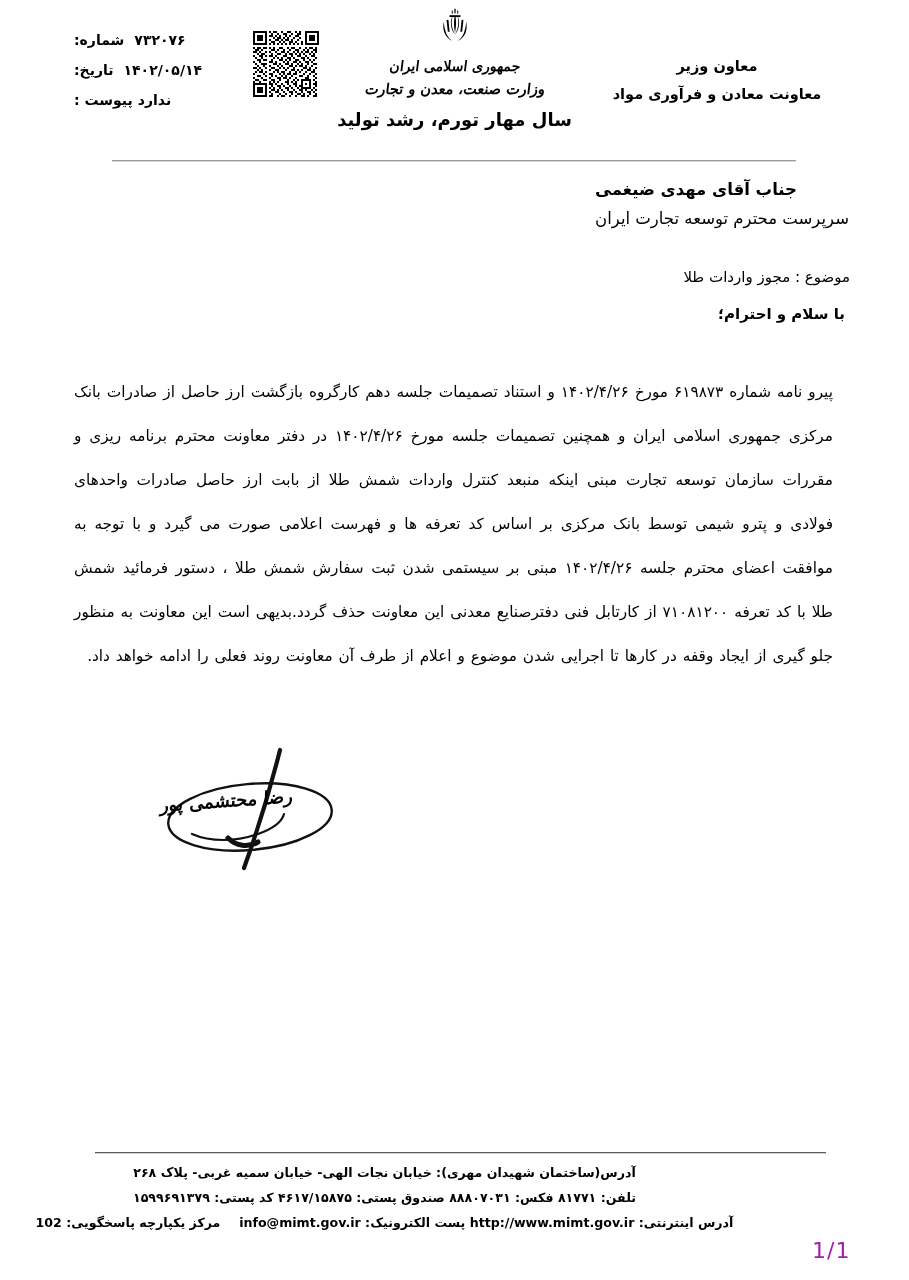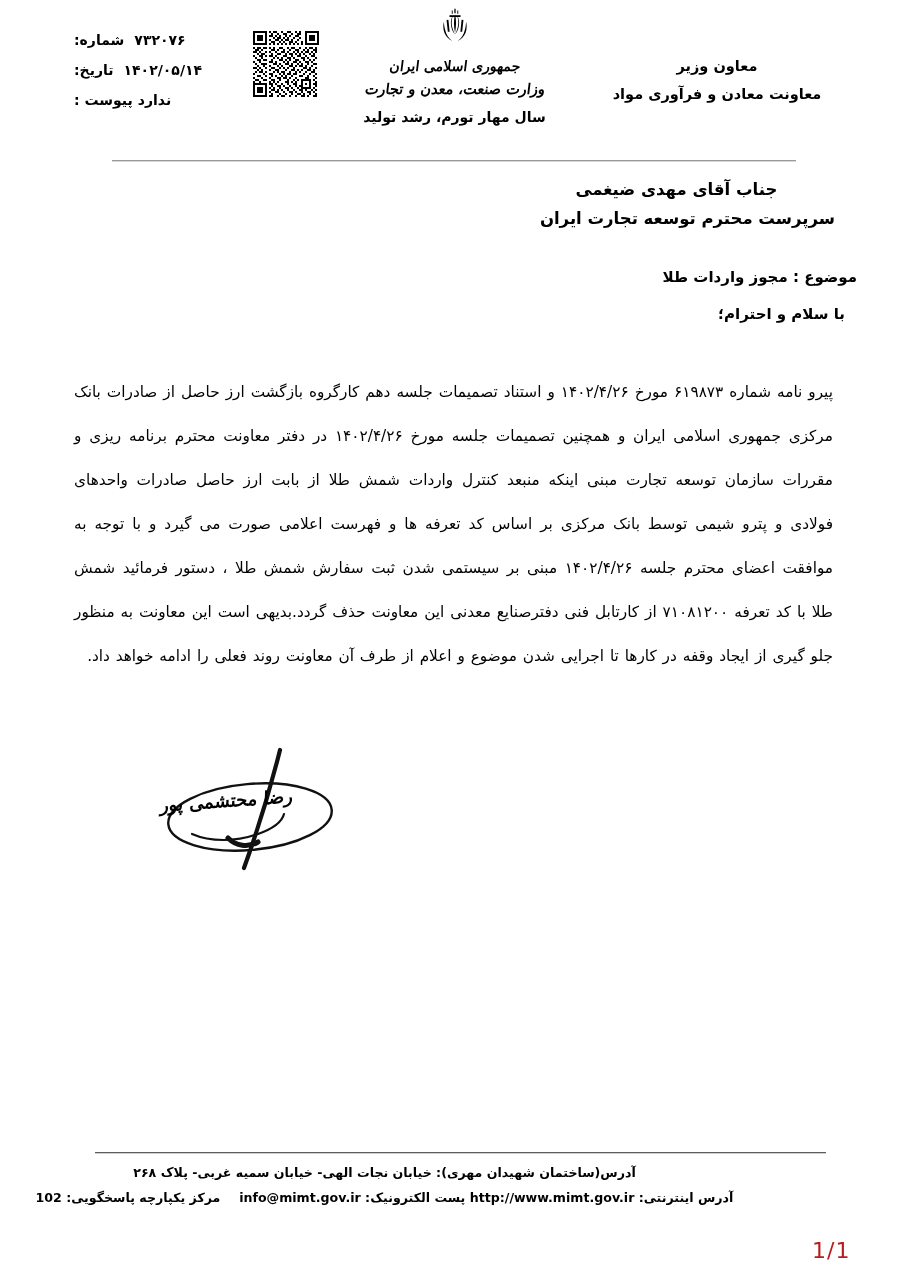--- a/index.html
+++ b/index.html
@@ -67,21 +67,21 @@
     font-family: "DejaVu Serif", "Liberation Serif", serif;
     font-size: 14px;
     font-weight: 700;
     line-height: 1.55;
     transform: skewX(-7deg);
     white-space: nowrap;
   }
   .ministry-line.l2 { font-size: 14.5px; }
   .slogan {
     margin-top: 9px;
-    font-size: 14px;
+    font-size: 18px;
     font-weight: 600;
     white-space: nowrap;
   }
 
   
   .ref-block {
     position: absolute;
     top: 32px;
     left: 74px;
     width: 170px;
@@ -130,42 +130,41 @@
     width: 731px;
     height: 1px;
     background: #5d5d5d;
     box-shadow: 0 1px 0 #cfcfcf;
   }
 
   
   .addressee {
     position: absolute;
     top: 176px;
-    right: 74px;
-    text-align: center;
+    right: 60px;
+    text-align: left;
   }
   .addressee-name {
     font-size: 16.5px;
     font-weight: 700;
     line-height: 1.75;
     white-space: nowrap;
   }
   .addressee-title {
     font-size: 16.5px;
-    font-weight: 700;
+    font-weight: 400;
     line-height: 1.75;
     white-space: nowrap;
-    margin-left: 22px;
   }
   .subject {
     position: absolute;
     top: 268px;
-    right: 52px;
+    right: 59px;
     font-size: 15px;
-    font-weight: 700;
+    font-weight: 400;
     white-space: nowrap;
   }
   .salutation {
     position: absolute;
     top: 305px;
     right: 64px;
     font-size: 15px;
     font-weight: 700;
     white-space: nowrap;
   }
@@ -220,21 +219,21 @@
   .footer-line { white-space: nowrap; }
   .ltr { direction: ltr; unicode-bidi: embed; display: inline-block; }
   .footer-sep { display: inline-block; width: 10px; }
 
   .page-indicator {
     position: absolute;
     top: 1238px;
     left: 812px;
     font-size: 22px;
     font-weight: 400;
-    color: #b91c1c;
+    color: #a21caf;
     direction: ltr;
     letter-spacing: 1px;
   }
 </style>
 </head>
 <body>
 
 <div class="page">
 
   <div class="header">
@@ -623,20 +622,30 @@
       <path d="M96 96 C104 104 116 106 126 100" fill="none" stroke="#111111" stroke-width="5" stroke-linecap="round"></path>
     </svg>
   </div>
   <div class="sig-name">رضا محتشمی پور</div>
 
   <div class="rule-bottom"></div>
 
   <div class="footer">
     <div class="footer-line">آدرس(ساختمان شهیدان مهری): خیابان نجات الهی- خیابان سمیه غربی- پلاک ۲۶۸</div>
     <div class="footer-line">
+      <span>تلفن:</span>
+      <span>۸۱۷۷۱</span>
+      <span>فکس:</span>
+      <span>۸۸۸۰۷۰۳۱</span>
+      <span>صندوق پستی:</span>
+      <span>۴۶۱۷/۱۵۸۷۵</span>
+      <span>کد پستی:</span>
+      <span>۱۵۹۹۶۹۱۳۷۹</span>
+    </div>
+    <div class="footer-line">
       <span>آدرس اینترنتی:</span>
       <span class="ltr">http://www.mimt.gov.ir</span>
       <span>پست الکترونیک:</span>
       <span class="ltr">info@mimt.gov.ir</span>
       <span class="footer-sep"></span>
       <span>مرکز یکپارچه پاسخگویی:</span>
       <span>102</span>
     </div>
   </div>
 

